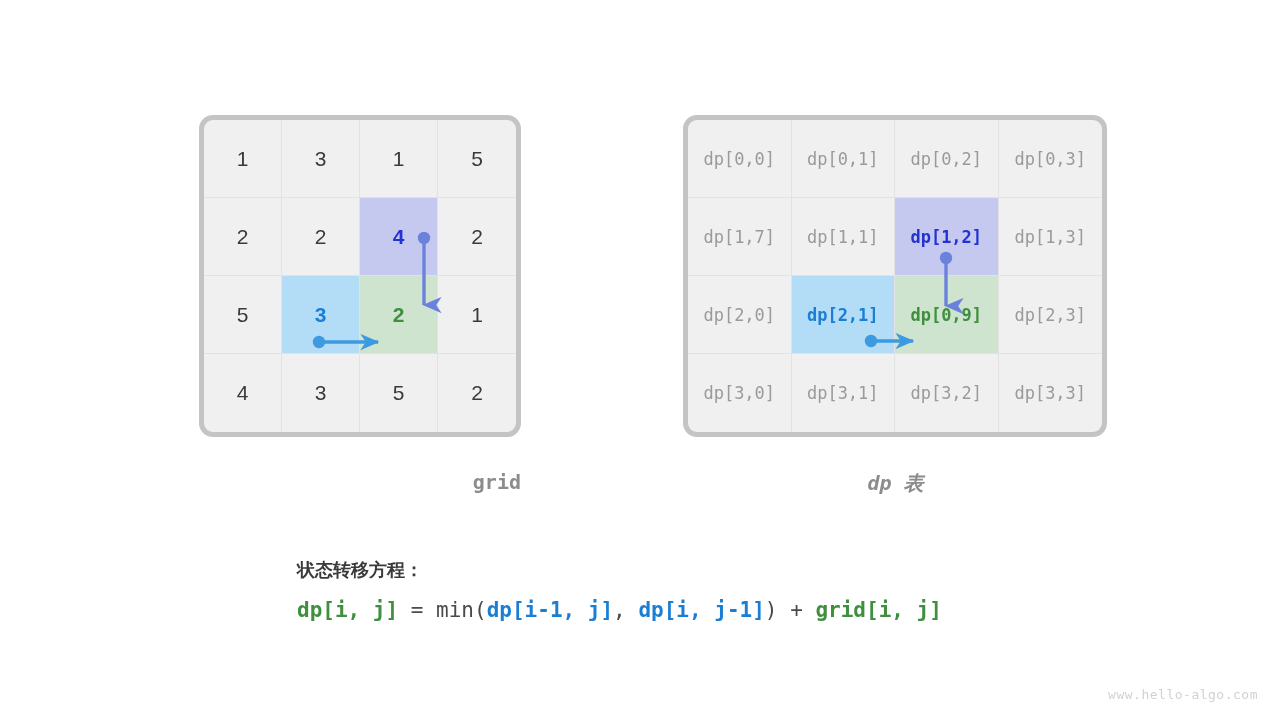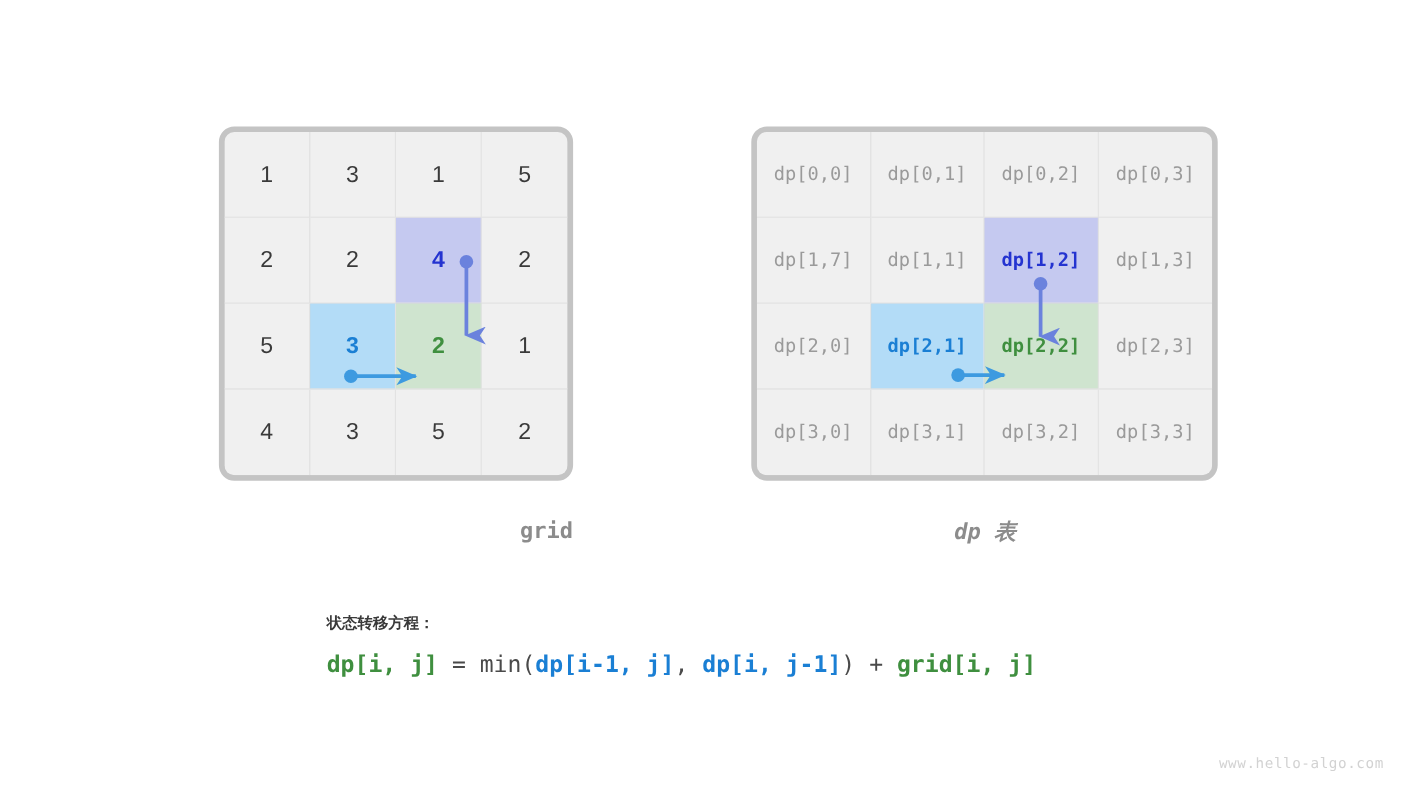--- a/index.html
+++ b/index.html
@@ -91,21 +91,21 @@
 
   
   .formula-block {
     position: absolute;
     left: 297px;
     top: 558px;
   }
   .formula-title {
     font-family: "DejaVu Sans", sans-serif;
     font-weight: bold;
-    font-size: 14px;
+    font-size: 18px;
     color: #3a3a3a;
     margin-bottom: 16px;
   }
   .formula-line {
     font-family: "DejaVu Sans Mono", "Liberation Mono", monospace;
     font-size: 21px;
     color: #4a4a4a;
     white-space: nowrap;
     text-align: right;
   }
@@ -155,21 +155,21 @@
       <div class="cell dp">dp[0,0]</div>
       <div class="cell dp">dp[0,1]</div>
       <div class="cell dp">dp[0,2]</div>
       <div class="cell dp">dp[0,3]</div>
       <div class="cell dp">dp[1,7]</div>
       <div class="cell dp">dp[1,1]</div>
       <div class="cell dp hl-purple txt-purple">dp[1,2]</div>
       <div class="cell dp">dp[1,3]</div>
       <div class="cell dp">dp[2,0]</div>
       <div class="cell dp hl-blue txt-blue">dp[2,1]</div>
-      <div class="cell dp hl-green txt-green">dp[2,2]</div>
+      <div class="cell dp hl-green txt-green">dp[0,9]</div>
       <div class="cell dp">dp[2,3]</div>
       <div class="cell dp">dp[3,0]</div>
       <div class="cell dp">dp[3,1]</div>
       <div class="cell dp">dp[3,2]</div>
       <div class="cell dp">dp[3,3]</div>
     </div>
 </div>
 <div class="caption" style="left:683px; top:470px; width:425px;font-style:italic;">dp 表</div>
 
 <svg class="arrow-layer" viewBox="0 0 1280 720">

